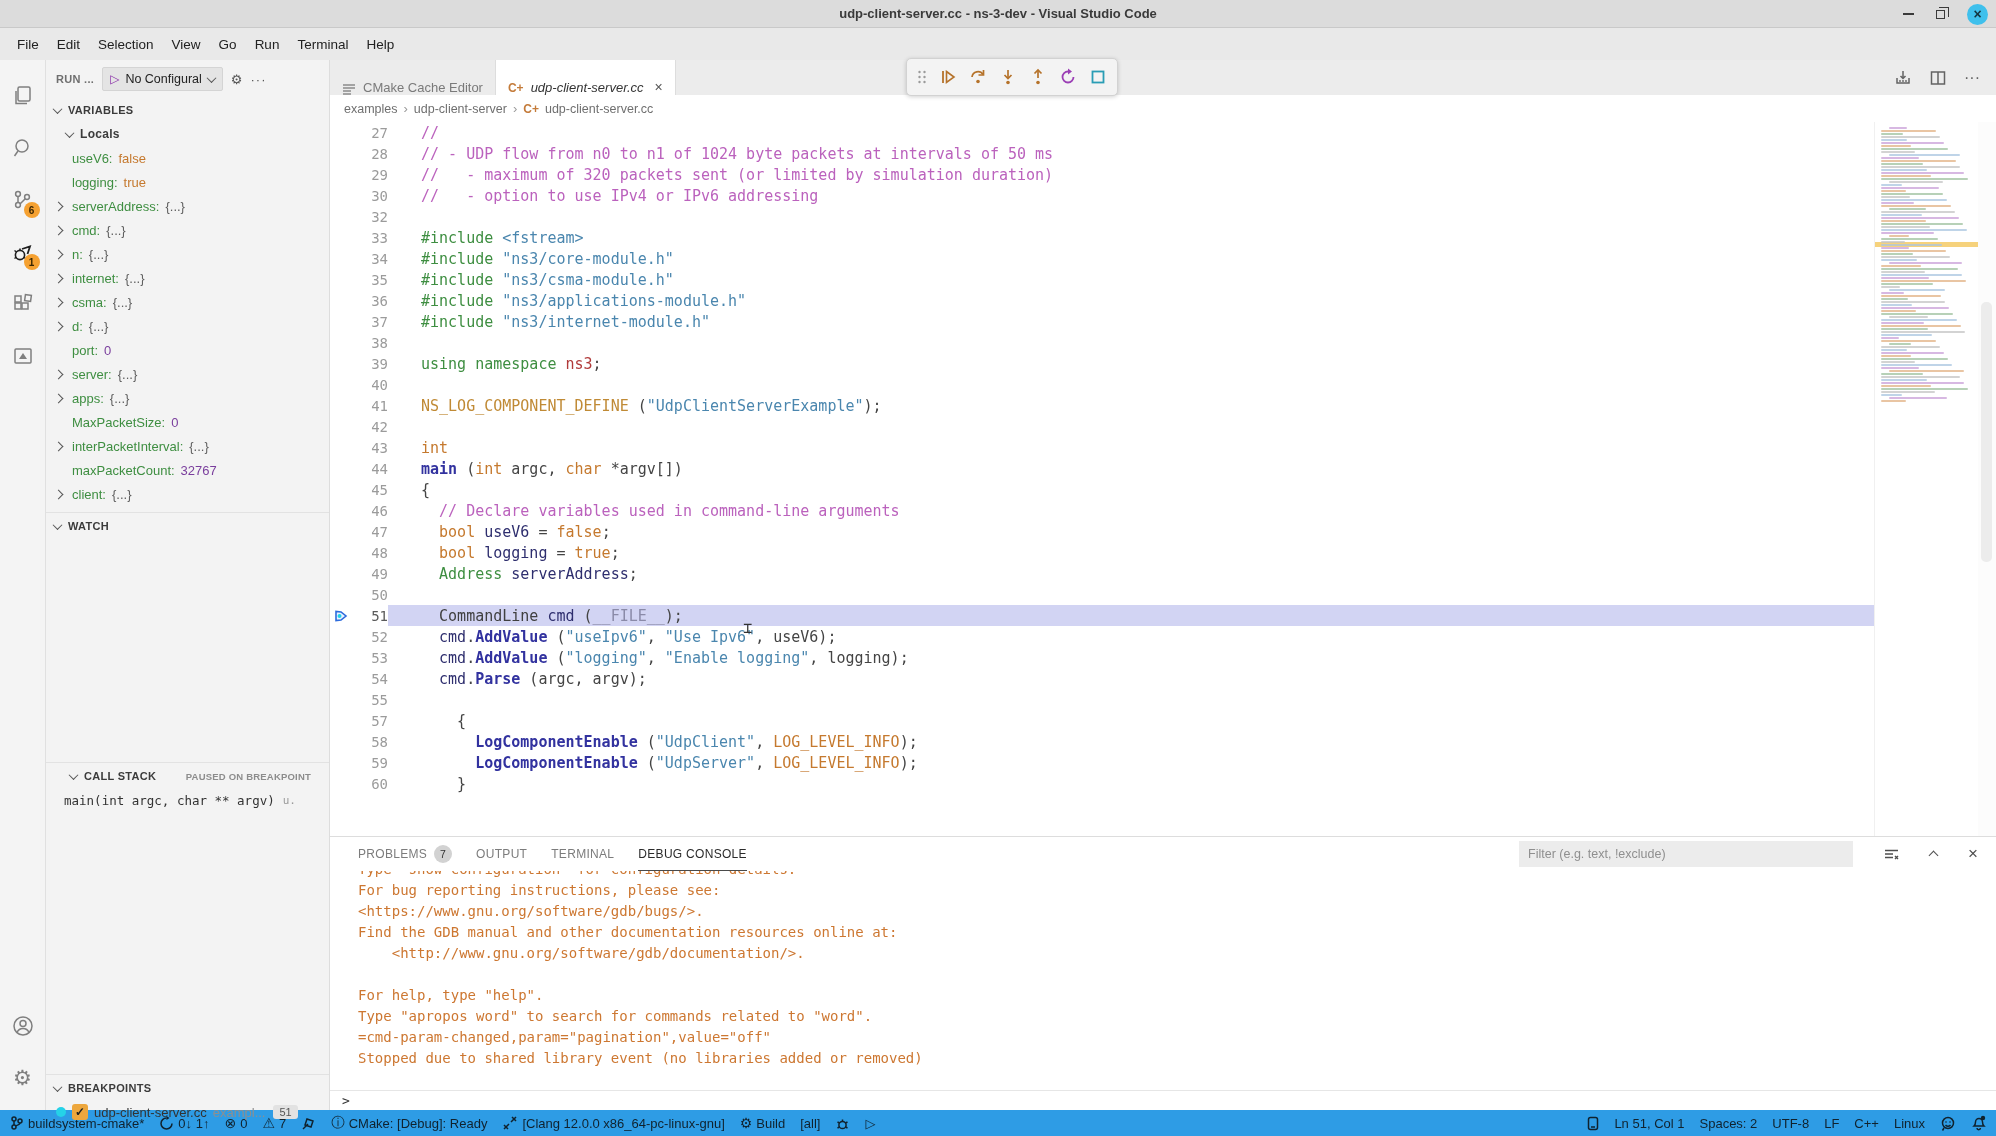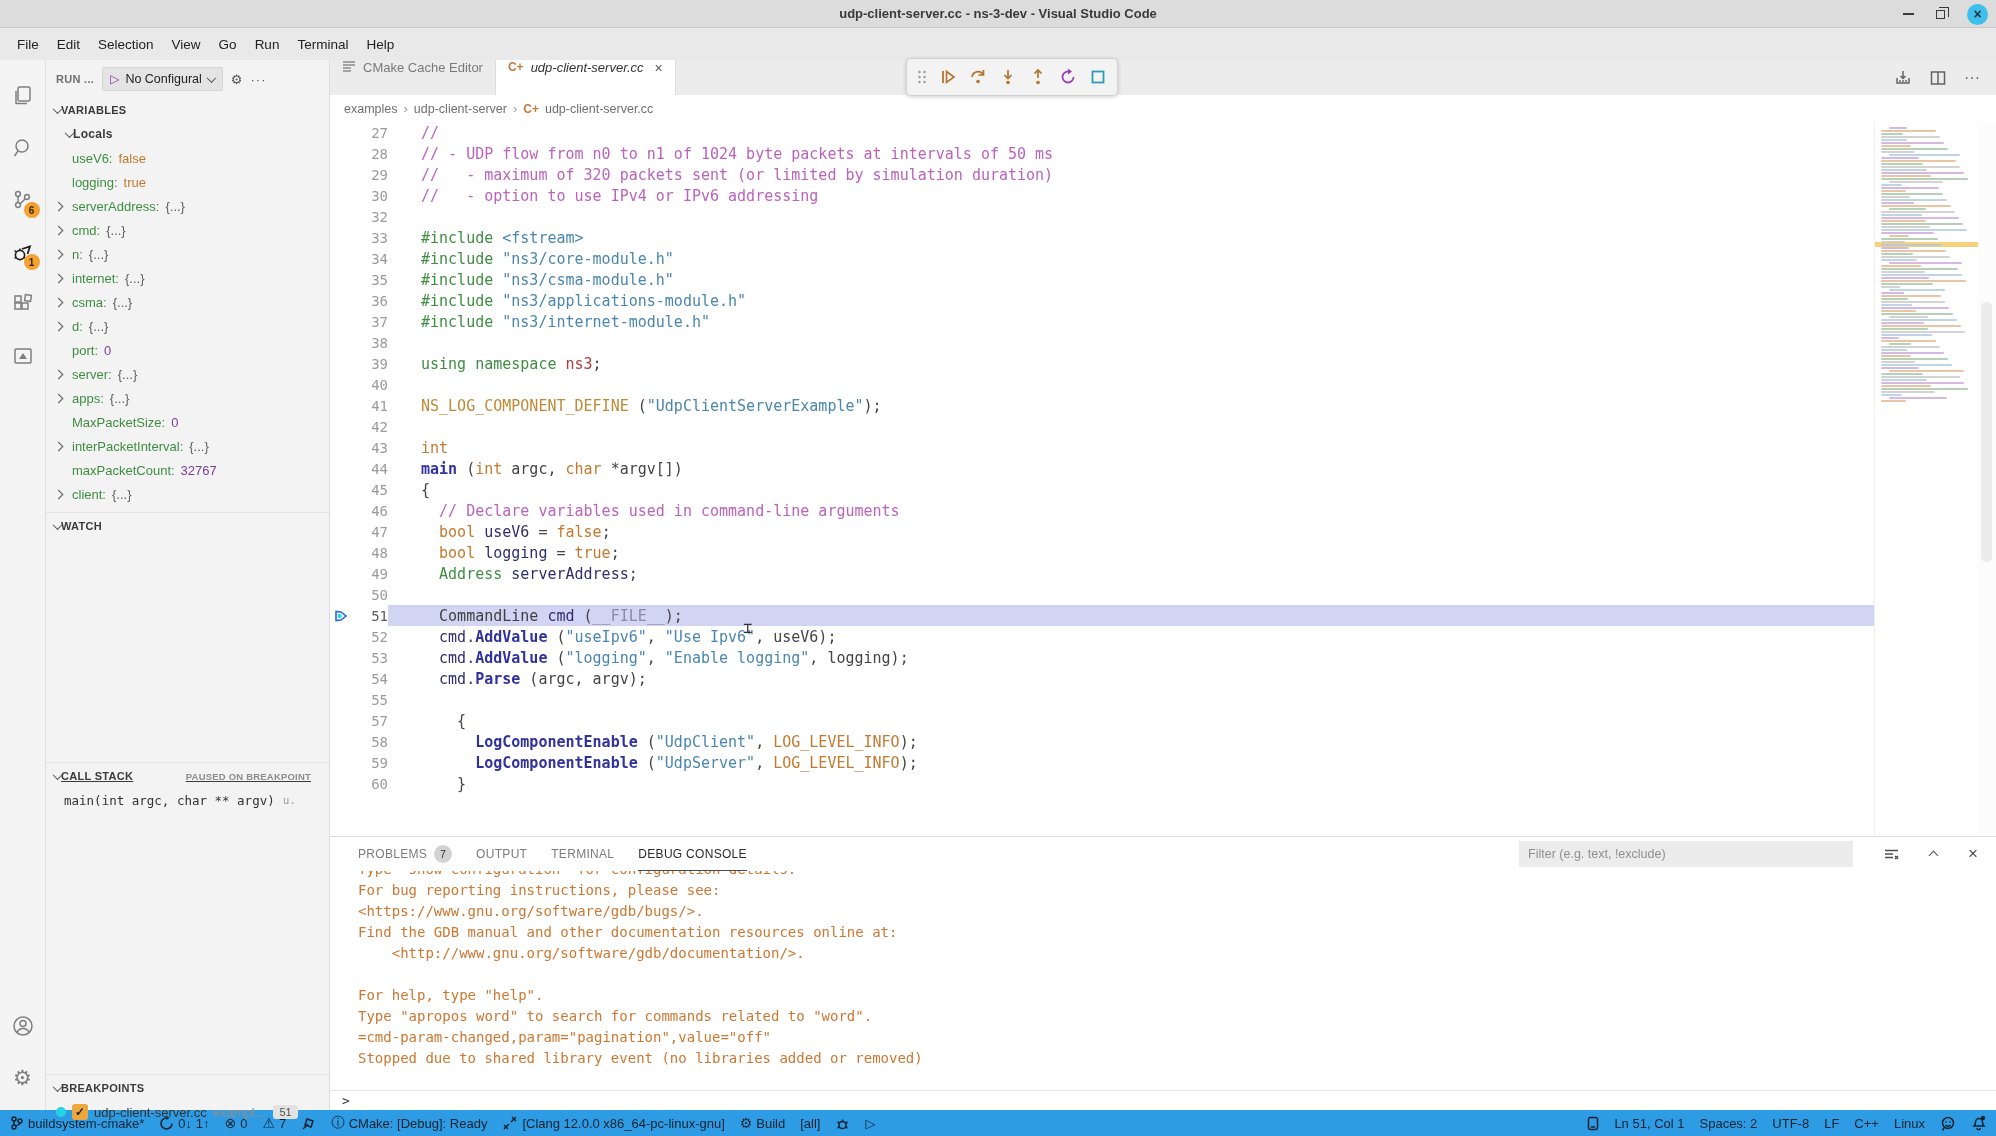--- a/index.html
+++ b/index.html
@@ -31,41 +31,41 @@
 
   
   .sidebar { width:284px; background:#f3f3f3; border-right:1px solid #ddd; position:relative; flex:none; font-size:13px; color:#333; }
   .run-header { height:38px; display:flex; align-items:center; padding:0 10px; gap:8px; }
   .run-label { color:#6f6f6f; font-size:11px; font-weight:bold; letter-spacing:.3px; }
   .run-dd { background:#e4e4e4; border:1px solid #d4d4d4; border-radius:2px; height:24px; display:flex; align-items:center; gap:6px; padding:0 7px; font-size:12.5px; color:#222; }
   .run-dd .play { color:#8a2fa8; font-size:12px; }
   .chev { width:7px; height:7px; border-right:1.4px solid #555; border-bottom:1.4px solid #555; display:inline-block; }
   .chev.down { transform:rotate(45deg) translate(-1px,-1px); }
   .chev.right { transform:rotate(-45deg); }
-  .sec-header { display:flex; align-items:center; gap:0; padding:0 8px; font-size:11px; font-weight:bold; color:#3b3b3b; height:24px; letter-spacing:.3px; }
+  .sec-header { display:flex; align-items:center; gap:7px; padding:0 8px; font-size:11px; font-weight:bold; color:#3b3b3b; height:24px; letter-spacing:.3px; }
   .tree-row { height:24px; display:flex; align-items:center; padding-left:26px; gap:6px; white-space:nowrap; }
   .tree-row .tchev { width:16px; display:flex; justify-content:center; margin-left:-22px; margin-right:0; color:#666; }
   .vname { color:#3e8e41; }
   .vval-orange { color:#c5792e; }
   .vval-num { color:#7a3e9d; }
   .vval-obj { color:#5f5f5f; }
   .sep { position:absolute; left:0; right:0; height:1px; background:#e2e2e2; }
   .paused-badge { margin-left:auto; font-size:9.5px; color:#8c8c8c; font-weight:bold; letter-spacing:.2px; }
   .frame-row { font-family:"DejaVu Sans Mono",monospace; font-size:12.5px; color:#333; padding-left:18px; height:24px; display:flex; align-items:center; gap:8px; }
   .frame-suffix { color:#9a9a9a; font-size:11px; }
   .bp-row { display:flex; align-items:center; gap:6px; padding-left:10px; height:24px; font-size:13px; }
   .bp-dot { width:10px; height:10px; border-radius:50%; background:#25d2e8; }
   .bp-check { width:16px; height:16px; background:#eda73d; border-radius:3px; color:#222; font-size:12px; display:flex; align-items:center; justify-content:center; font-weight:bold; }
   .bp-path { color:#8f8f8f; }
   .bp-line { background:#e2e2e2; color:#555; border-radius:3px; font-size:11px; padding:1px 6px; margin-left:2px; }
 
   
   .editorgroup { flex:1; display:flex; flex-direction:column; min-width:0; position:relative; }
   .tabbar { height:35px; background:#ececec; display:flex; align-items:stretch; flex:none; position:relative; }
-  .tab { display:flex; align-items:flex-start; gap:7px; padding:0 12px; font-size:13px; color:#7a7a7a; border-right:1px solid #ddd; background:#ececec; }
+  .tab { display:flex; align-items:flex-end; gap:7px; padding:0 12px; font-size:13px; color:#7a7a7a; border-right:1px solid #ddd; background:#ececec; }
   .tab.active { background:#fff; color:#333; }
   .tab.active .tab-label { font-style:italic; }
   .tab-close { color:#555; font-size:14px; margin-left:4px; }
   .cpp-icon { color:#c47b3a; font-weight:bold; font-size:12px; }
   .tab-actions { margin-left:auto; display:flex; align-items:center; gap:18px; padding-right:16px; color:#636363; }
   .crumbbar { height:27px; background:#fff; display:flex; align-items:center; gap:6px; padding-left:14px; font-size:12.5px; color:#6f6f6f; flex:none; }
   .crumb-sep { color:#9a9a9a; font-size:13px; }
 
   
   .dbg-toolbar { position:absolute; left:576px; top:-2px; height:38px; background:#f3f3f3; border:1px solid #d2d2d2; border-radius:5px; box-shadow:0 1px 4px rgba(0,0,0,.18); display:flex; align-items:center; gap:12px; padding:0 10px; z-index:30; }
@@ -334,21 +334,21 @@
           </div>
         </div>
 
       <div class="sep" style="top:452px"></div>
       <div class="sec-header" style="position:absolute;top:454px;left:0;right:0;">
         <span class="chev down"></span>
         <span>WATCH</span>
       </div>
 
       <div class="sep" style="top:702px"></div>
-      <div class="sec-header" style="position:absolute;top:704px;left:0;right:10px;text-decoration:underline;">
+      <div class="sec-header" style="position:absolute;top:704px;left:16px;right:10px;">
         <span class="chev down"></span>
         <span>CALL STACK</span>
         <span class="paused-badge">PAUSED ON BREAKPOINT</span>
       </div>
       <div style="position:absolute;top:728px;left:0;right:0;" id="frames">
           <div class="frame-row">
             <span>main(int argc, char ** argv)</span>
             <span class="frame-suffix">u.</span>
           </div>
         </div>

